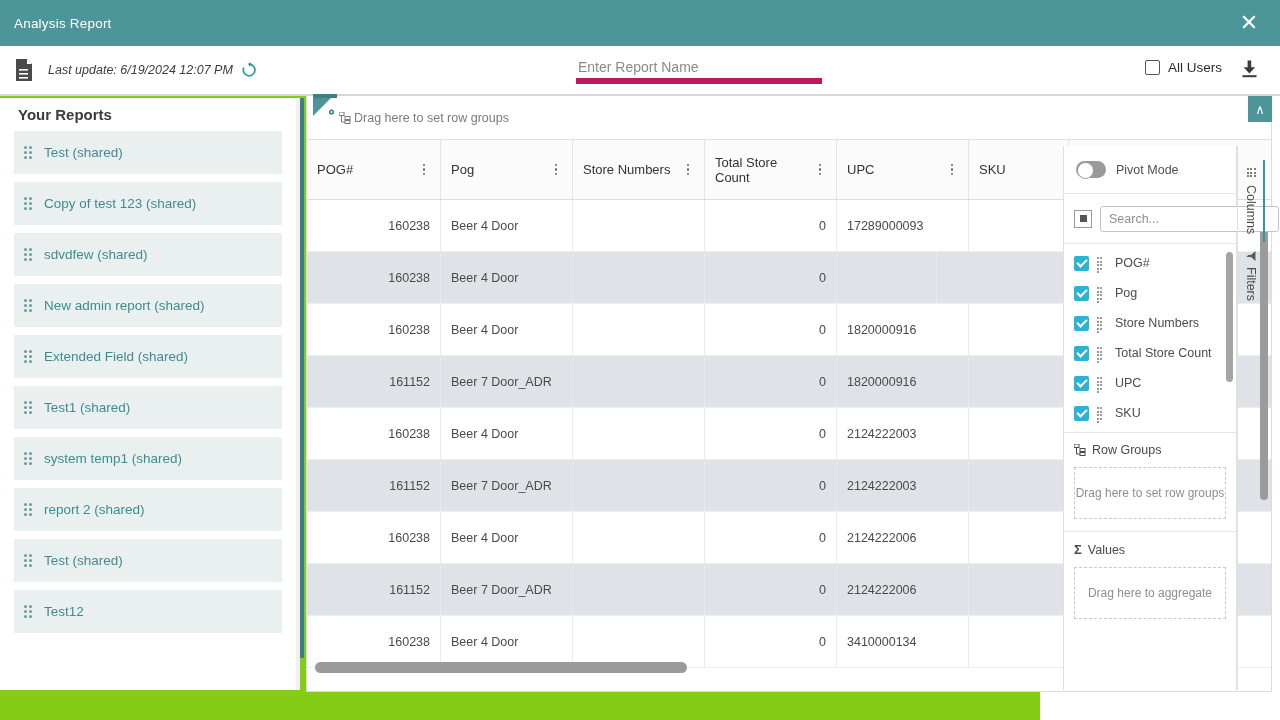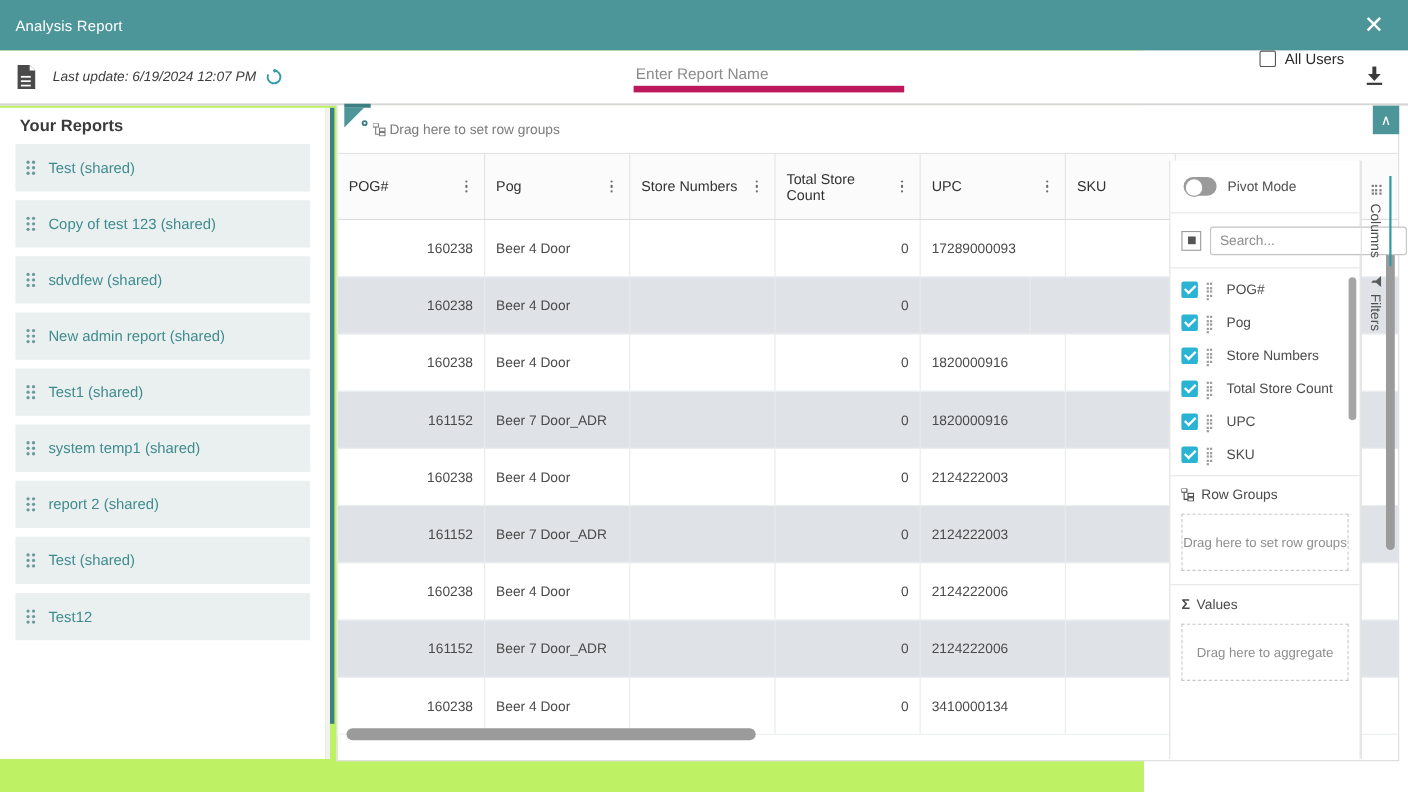--- a/index.html
+++ b/index.html
@@ -5,21 +5,21 @@
   * { box-sizing: border-box; margin: 0; padding: 0; }
   html, body {
     width: 1280px; height: 720px;
     font-family: "Liberation Sans", sans-serif;
     background: #ffffff;
     overflow: hidden;
   }
   .app {
     position: relative;
     width: 1040px; height: 720px;
-    background: #bef264;
+    background: #84cc16;
   }
 
   
   .titlebar {
     position: absolute; left: 0; top: 0; width: 1280px; height: 46px;
     background: #4c9599;
     display: flex; align-items: center;
     padding: 0 14px;
   }
   .titlebar-title {
@@ -57,21 +57,21 @@
   .report-name-input {
     width: 246px; height: 28px;
     border: none; border-bottom: 6px solid #be185d;
     background: transparent; outline: none;
     font-family: "Liberation Sans", sans-serif;
     font-size: 14px; color: #333;
     padding: 0 2px;
   }
   .report-name-input::placeholder { color: #8a8a8a; }
   .allusers-wrap {
-    position: absolute; right: 58px; top: 0;
+    position: absolute; right: 58px; top: 14px;
     display: flex; align-items: center; gap: 8px; cursor: pointer;
   }
   .allusers-box {
     width: 15px; height: 15px; border: 1.6px solid #555; border-radius: 2px;
     background: #fff;
   }
   .allusers-label { font-size: 13.5px; color: #2b2b2b; }
   .download-icon {
     position: absolute; right: 22px; top: 14px;
     width: 17px; height: 18px; cursor: pointer;
@@ -396,20 +396,31 @@
         <div class="sidebar-item">
           <span class="grip">
             <i></i>
             <i></i>
             <i></i>
             <i></i>
             <i></i>
             <i></i>
           </span>
           <span class="sidebar-item-label">New admin report (shared)</span>
+        </div>
+        <div class="sidebar-item">
+          <span class="grip">
+            <i></i>
+            <i></i>
+            <i></i>
+            <i></i>
+            <i></i>
+            <i></i>
+          </span>
+          <span class="sidebar-item-label">Extended Field (shared)</span>
         </div>
         <div class="sidebar-item">
           <span class="grip">
             <i></i>
             <i></i>
             <i></i>
             <i></i>
             <i></i>
             <i></i>
           </span>

